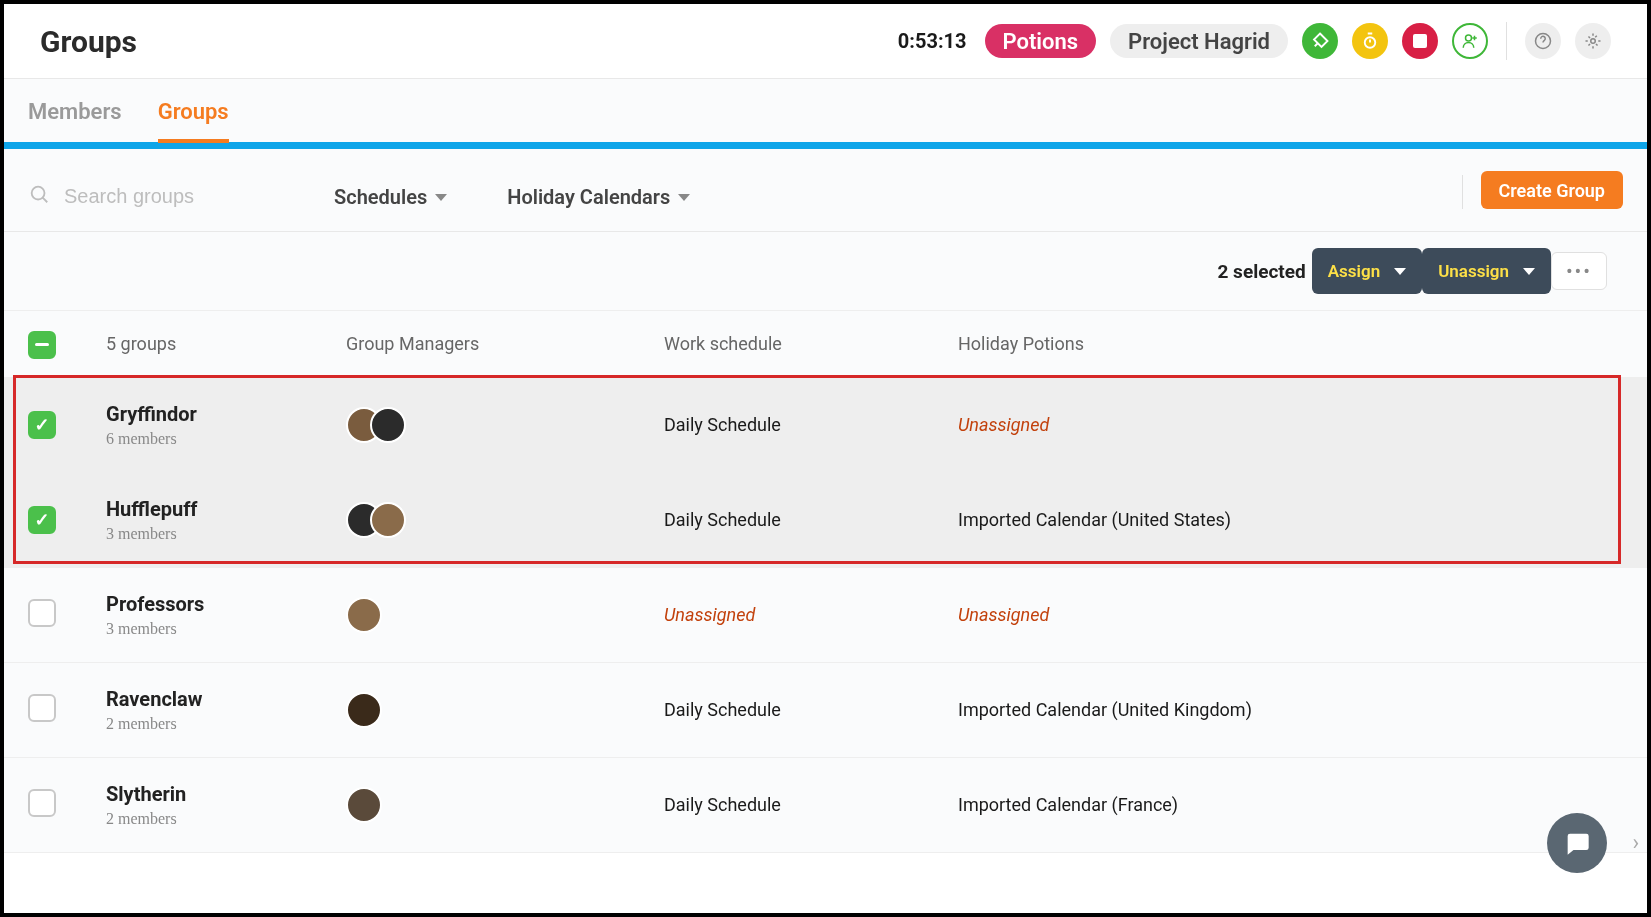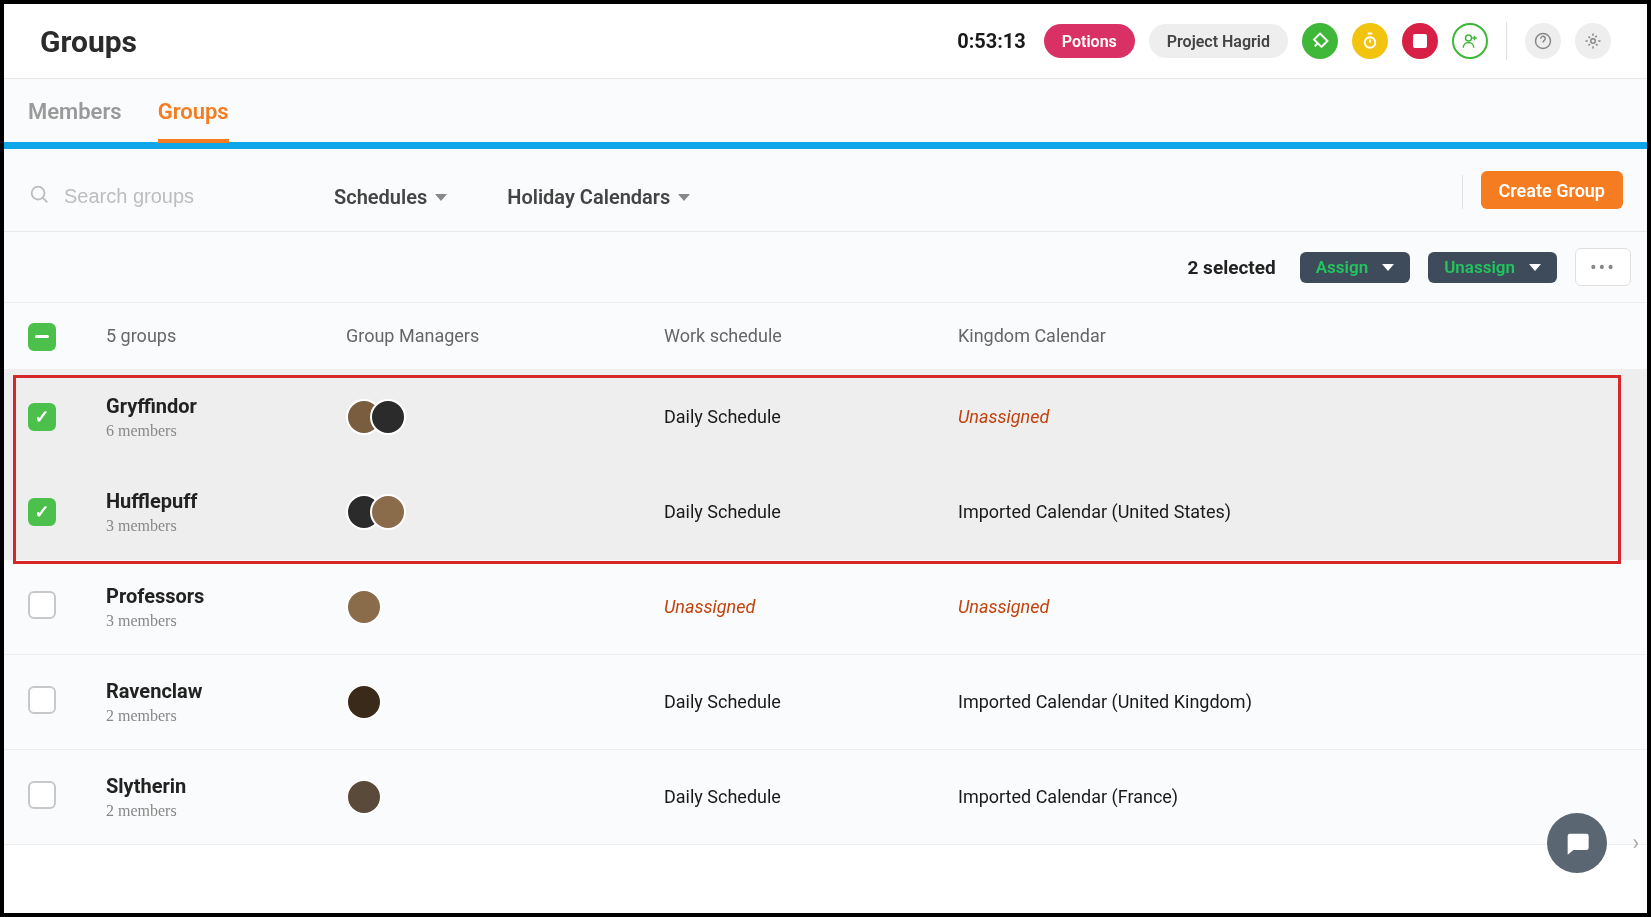--- a/index.html
+++ b/index.html
@@ -2,21 +2,21 @@
 <html><head>
 <meta charset="utf-8">
 <style>
 * { box-sizing: border-box; margin: 0; padding: 0; }
 body { font-family: -apple-system, BlinkMacSystemFont, "Segoe UI", Roboto, sans-serif; background: #fff; color: #1a1a1a; width: 1651px; height: 917px; overflow: hidden; position: relative; border: 4px solid #000; }
 
 .topbar { display: flex; align-items: center; justify-content: space-between; padding: 18px 36px 18px 36px; border-bottom: 1px solid #e8e8e8; }
 .page-title { font-size: 30px; font-weight: 700; color: #2b2b2b; }
 .topbar-right { display: flex; align-items: center; gap: 14px; }
 .timer { font-size: 20px; font-weight: 700; color: #1a1a1a; margin-right: 4px; }
-.pill { display: inline-flex; align-items: center; height: 34px; padding: 0 18px; border-radius: 18px; font-size: 16px; font-weight: 600; }
+.pill { display: inline-flex; align-items: center; height: 34px; padding: 0 18px; border-radius: 18px; font-size: 22px; font-weight: 600; }
 .pill-red { background: #d93065; color: #fff; }
 .pill-gray { background: #eeeeee; color: #444; }
 
 .circle-btn { width: 36px; height: 36px; border-radius: 50%; display: inline-flex; align-items: center; justify-content: center; color: #fff; font-size: 16px; }
 .circle-green { background: #3fb738; }
 .circle-yellow { background: #f3c40f; }
 .circle-darkred { background: #d81f45; }
 .circle-outline-green { background: #fff; border: 2px solid #3fb738; color: #3fb738; }
 .circle-light { background: #eeeeee; color: #888; }
 
@@ -33,23 +33,23 @@
 .search-input { border: none; outline: none; font-size: 20px; color: #333; background: transparent; width: 210px; }
 .search-input::placeholder { color: #bdbdbd; }
 
 .filter { display: flex; align-items: center; gap: 8px; font-size: 20px; font-weight: 600; color: #444; margin-left: 60px; cursor: pointer; }
 .chev-down { width: 0; height: 0; border-left: 6px solid transparent; border-right: 6px solid transparent; border-top: 7px solid #888; }
 
 .toolbar-spacer { flex: 1; }
 .toolbar-div { width: 1px; height: 34px; background: #e0e0e0; margin: 0 18px; }
 .create-btn { background: #f57c20; color: #fff; border-radius: 6px; height: 38px; padding: 0 18px; font-size: 18px; font-weight: 600; display: inline-flex; align-items: center; }
 
-.selection-bar { display: flex; align-items: center; justify-content: flex-end; gap: 18px; padding: 16px 16px; background: #fafbfc; border-bottom: 1px solid #eee; }
+.selection-bar { display: flex; align-items: center; justify-content: flex-end; padding: 16px 40px; background: #fafbfc; border-bottom: 1px solid #eee; }
 .selcount { font-size: 19px; font-weight: 700; color: #222; margin-right: 6px; }
-.dark-btn { background: #3d4b5a; color: #22c55e; border-radius: 6px; height: 31px; padding: 0 16px; font-size: 17px; font-weight: 600; display: inline-flex; align-items: center; gap: 14px; }
+.dark-btn { background: #3d4b5a; color: #fde047; border-radius: 6px; height: 46px; padding: 0 16px; font-size: 17px; font-weight: 600; display: inline-flex; align-items: center; gap: 14px; }
 .dark-btn .chev { border-top-color: #fff; }
 .more-btn { width: 56px; height: 38px; border: 1px solid #e0e0e0; border-radius: 6px; background: #fff; display: inline-flex; align-items: center; justify-content: center; color: #888; font-size: 20px; letter-spacing: 2px; }
 
 .table-header { display: flex; align-items: center; padding: 18px 24px; border-bottom: 1px solid #eee; background: #fafbfc; color: #666; font-size: 18px; }
 .col-check { width: 78px; }
 .col-name { width: 240px; }
 .col-mgr { width: 318px; }
 .col-sched { width: 294px; }
 .col-cal { flex: 1; }
 
@@ -165,21 +165,21 @@
   <div class="more-btn">•••</div>
 </div>
 
 <div class="table-header">
   <div class="col-check">
     <span class="checkbox indeterminate"></span>
   </div>
   <div class="col-name">5 groups</div>
   <div class="col-mgr">Group Managers</div>
   <div class="col-sched">Work schedule</div>
-  <div class="col-cal">Kingdom Calendar</div>
+  <div class="col-cal">Holiday Potions</div>
 </div>
 
 <div id="rows">
     <div class="row selected">
       <div class="col-check"><span class="checkbox checked">✓</span></div>
       <div class="col-name">
         <div class="name">Gryffindor</div>
         <div class="sub">6 members</div>
       </div>
       <div class="col-mgr">

